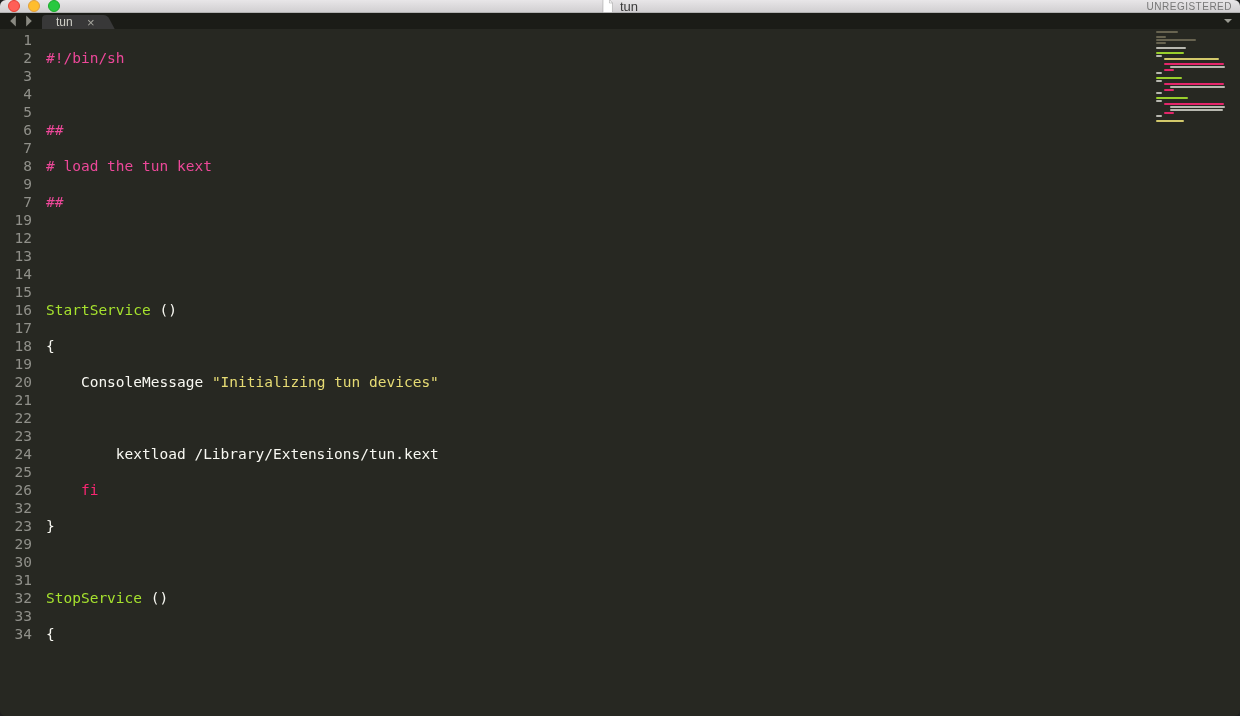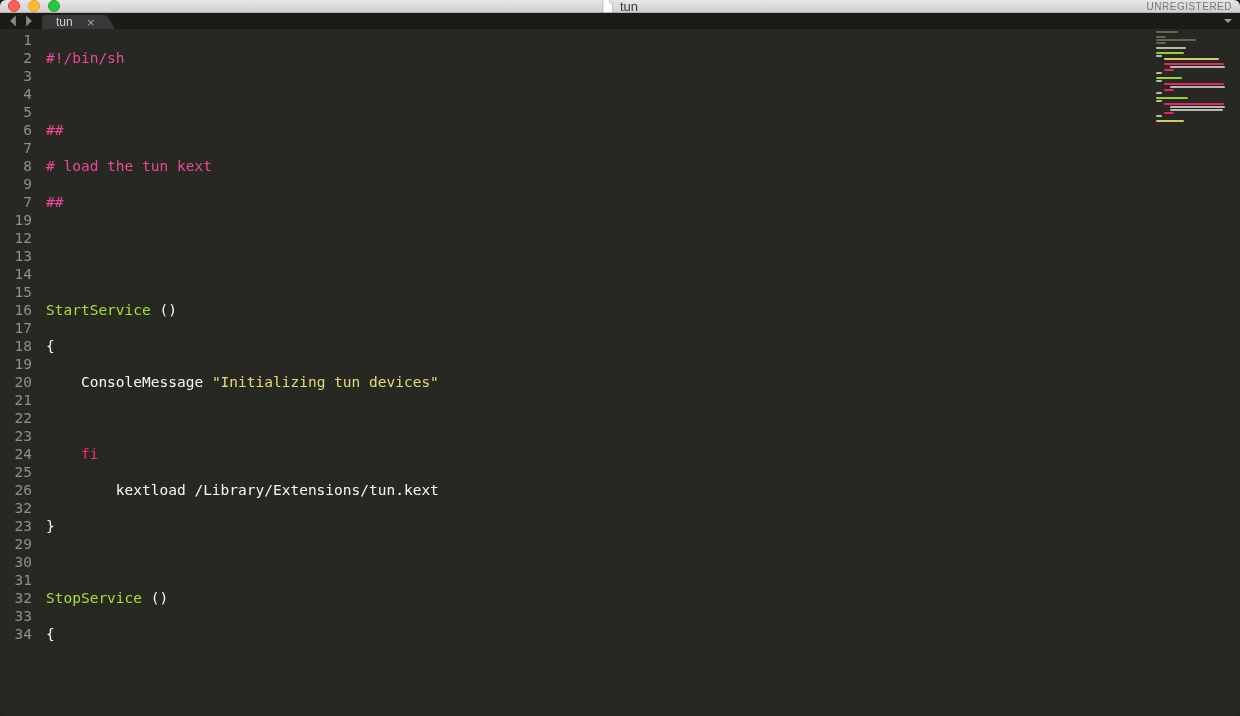--- a/index.html
+++ b/index.html
@@ -126,22 +126,22 @@
 <div class="ln"></div>
 <div class="ln"><span class="c-comment">##</span></div>
 <div class="ln"><span class="c-comment"># load the tun kext</span></div>
 <div class="ln"><span class="c-comment">##</span></div>
 <div class="ln"></div>
 <div class="ln"></div>
 <div class="ln"><span class="c-func">StartService</span><span> ()</span></div>
 <div class="ln"><span>{</span></div>
 <div class="ln"><span>    ConsoleMessage </span><span class="c-str">"Initializing tun devices"</span></div>
 <div class="ln"></div>
+<div class="ln"><span>        kextload /Library/Extensions/tun.kext</span></div>
 <div class="ln"><span class="c-key">    fi</span></div>
-<div class="ln"><span>        kextload /Library/Extensions/tun.kext</span></div>
 <div class="ln"><span>}</span></div>
 <div class="ln"></div>
 <div class="ln"><span class="c-func">StopService</span><span> ()</span></div>
 <div class="ln"><span>{</span></div>
 
 
 
 
 
 

